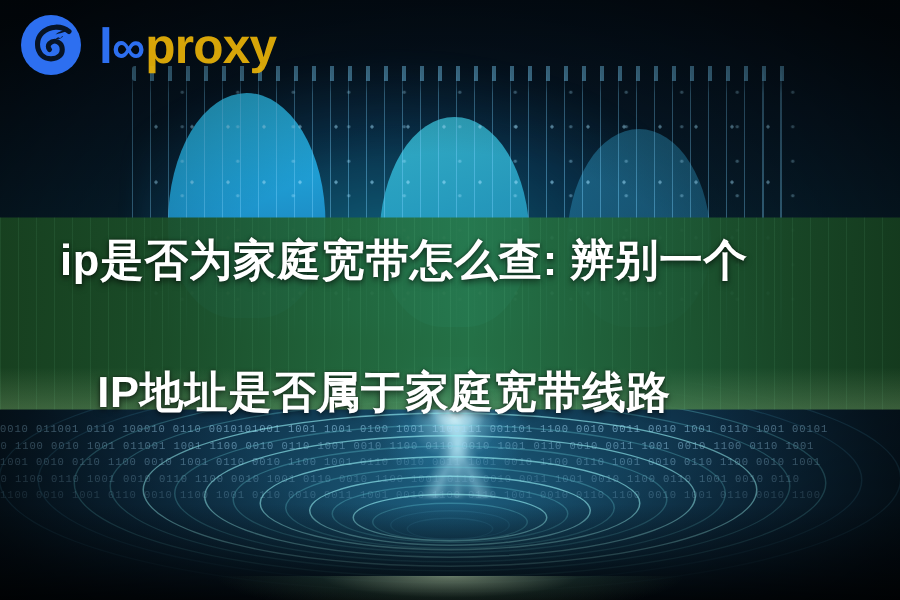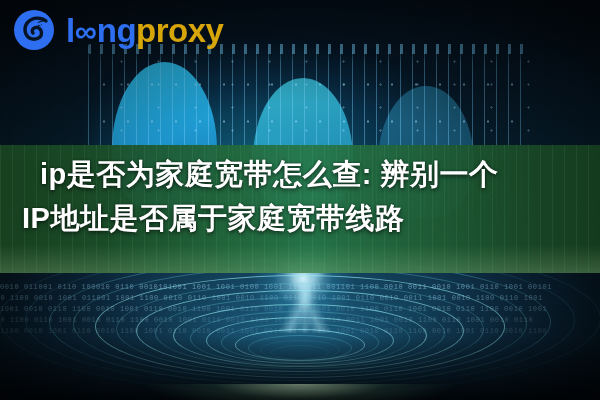--- a/index.html
+++ b/index.html
@@ -215,21 +215,21 @@
   .title-line {
     color: #ffffff;
     font-size: 29px;
     font-weight: 700;
     line-height: 44px;
     letter-spacing: 0.5px;
     text-shadow: 0 2px 4px rgba(0,0,0,0.55), 0 0 2px rgba(0,0,0,0.5);
     white-space: nowrap;
   }
   .title-line-1 { text-align: left; padding-left: 18px; }
-  .title-line-2 { text-align: left; padding-right: 32px; }
+  .title-line-2 { text-align: center; padding-right: 32px; margin-top: 44px; }
 </style>
 </head>
 <body>
 
 <div id="banner">
 
   <div class="layer bg-base"></div>
   <div class="layer bg-top"></div>
   <div class="head-glow"></div>
 
@@ -278,21 +278,20 @@
       <circle cx="22" cy="22" r="20" fill="#2d6ff0"></circle>
       <path d="M34 13c-5-4-13-4-18 1-4 4-4 11 0 15 3 3 9 3 12 0 2-2 2-6 0-8-2-2-5-2-7 0-1 1-1 3 0 4" fill="none" stroke="#071426" stroke-width="3.4" stroke-linecap="round"></path>
       <path d="M33 12c-3 0-6 1-8 3 3-1 6-1 8-3z" fill="#071426"></path>
       <path d="M30 16c-2 0-4 1-5 2 2 0 4 0 5-2z" fill="#071426"></path>
       <circle cx="28" cy="16" r="1.3" fill="#2d6ff0"></circle>
     </svg>
     <div class="logo-text">
       <span class="logo-loong">
           <span>l</span>
           <span class="infinity-glyph">∞</span>
-          <span>ng</span>
         </span>
       <span class="logo-proxy">proxy</span>
     </div>
   </div>
 
   <div class="green-band"></div>
   <div class="band-bottom-glow"></div>
 
   <div class="title-wrap">
     <div class="title-line title-line-1">ip是否为家庭宽带怎么查: 辨别一个</div>

